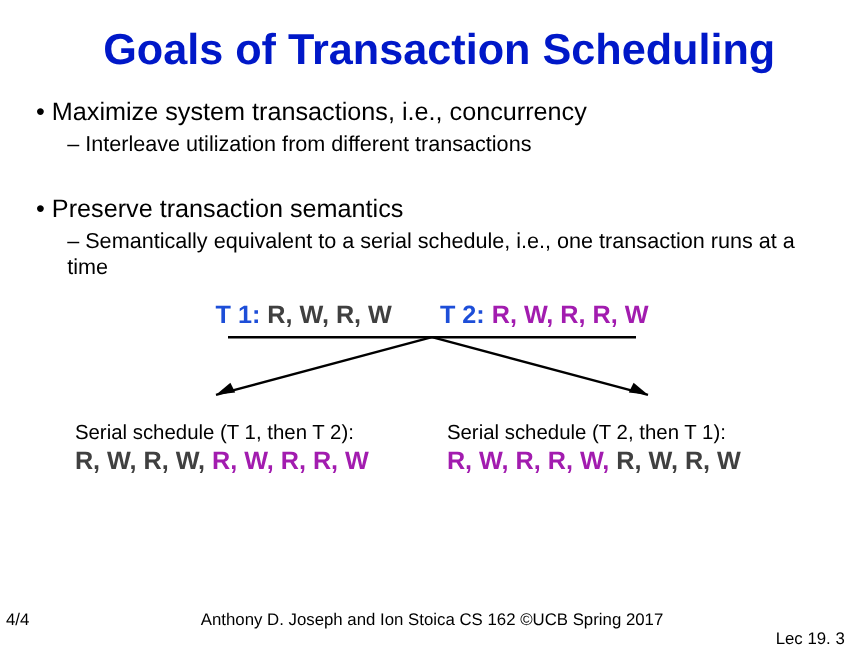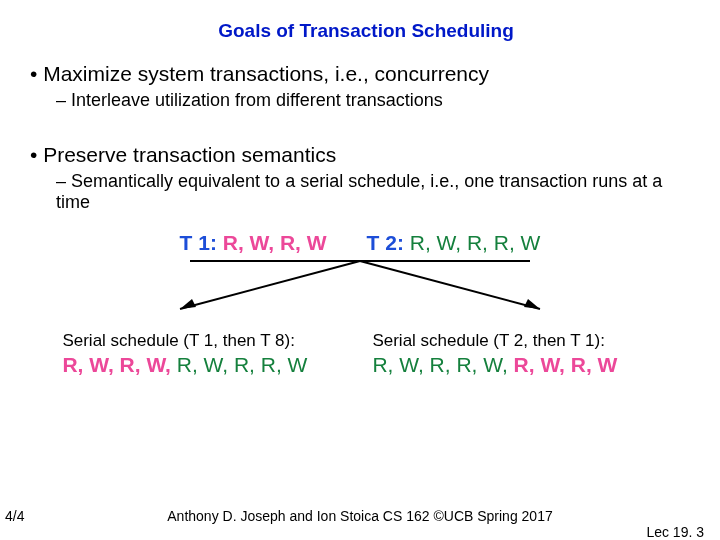--- a/index.html
+++ b/index.html
@@ -7,21 +7,21 @@
     padding: 0;
     width: 720px;
     height: 540px;
     font-family: Arial, Helvetica, sans-serif;
     background: #fff;
     position: relative;
     overflow: hidden;
   }
   .title {
     color: #0018c8;
-    font-size: 19px;
+    font-size: 36px;
     font-weight: bold;
     text-align: center;
     padding-top: 20px;
     padding-bottom: 20px;
     margin-left: 12px;
   }
   .content {
     padding: 0 30px;
   }
   .bullet1 {
@@ -41,22 +41,22 @@
   .txn-row {
     display: flex;
     justify-content: center;
     gap: 40px;
     margin-top: 18px;
     font-size: 21px;
     font-weight: bold;
     color: #000;
   }
   .txn-label { color: #1d4ed8; }
-  .txn-ops-red { color: #ec4899; font-weight: bold; margin-top: 24px; }
-  .txn-ops-blue { color: #15803d; font-weight: normal; }
+  .txn-ops-red { color: #404040; font-weight: bold; margin-top: 24px; }
+  .txn-ops-blue { color: #a21caf; font-weight: bold; }
   .arrow-svg {
     display: block;
     margin: 0 auto;
   }
   .schedules {
     display: flex;
     justify-content: space-around;
     margin-top: 6px;
     padding: 0 20px;
   }
@@ -118,21 +118,21 @@
   <svg class="arrow-svg" width="560" height="70" viewBox="0 0 560 70">
     <path d="M 110 6 Q 280 6 450 6" stroke="#000" stroke-width="2" fill="none"></path>
     <line x1="280" y1="6" x2="100" y2="54" stroke="#000" stroke-width="2"></line>
     <polygon points="100,54 112,44 116,52" fill="#000"></polygon>
     <line x1="280" y1="6" x2="460" y2="54" stroke="#000" stroke-width="2"></line>
     <polygon points="460,54 448,44 444,52" fill="#000"></polygon>
   </svg>
 
   <div class="schedules">
     <div class="sched-col">
-      <div class="sched-label">Serial schedule (T 1, then T 8):</div>
+      <div class="sched-label">Serial schedule (T 1, then T 2):</div>
       <div class="sched-seq">
         <span class="txn-ops-red">R, W, R, W, </span><span class="txn-ops-blue">R, W, R, R, W</span>
       </div>
     </div>
     <div class="sched-col">
       <div class="sched-label">Serial schedule (T 2, then T 1):</div>
       <div class="sched-seq">
         <span class="txn-ops-blue">R, W, R, R, W, </span><span class="txn-ops-red">R, W, R, W</span>
       </div>
     </div>

